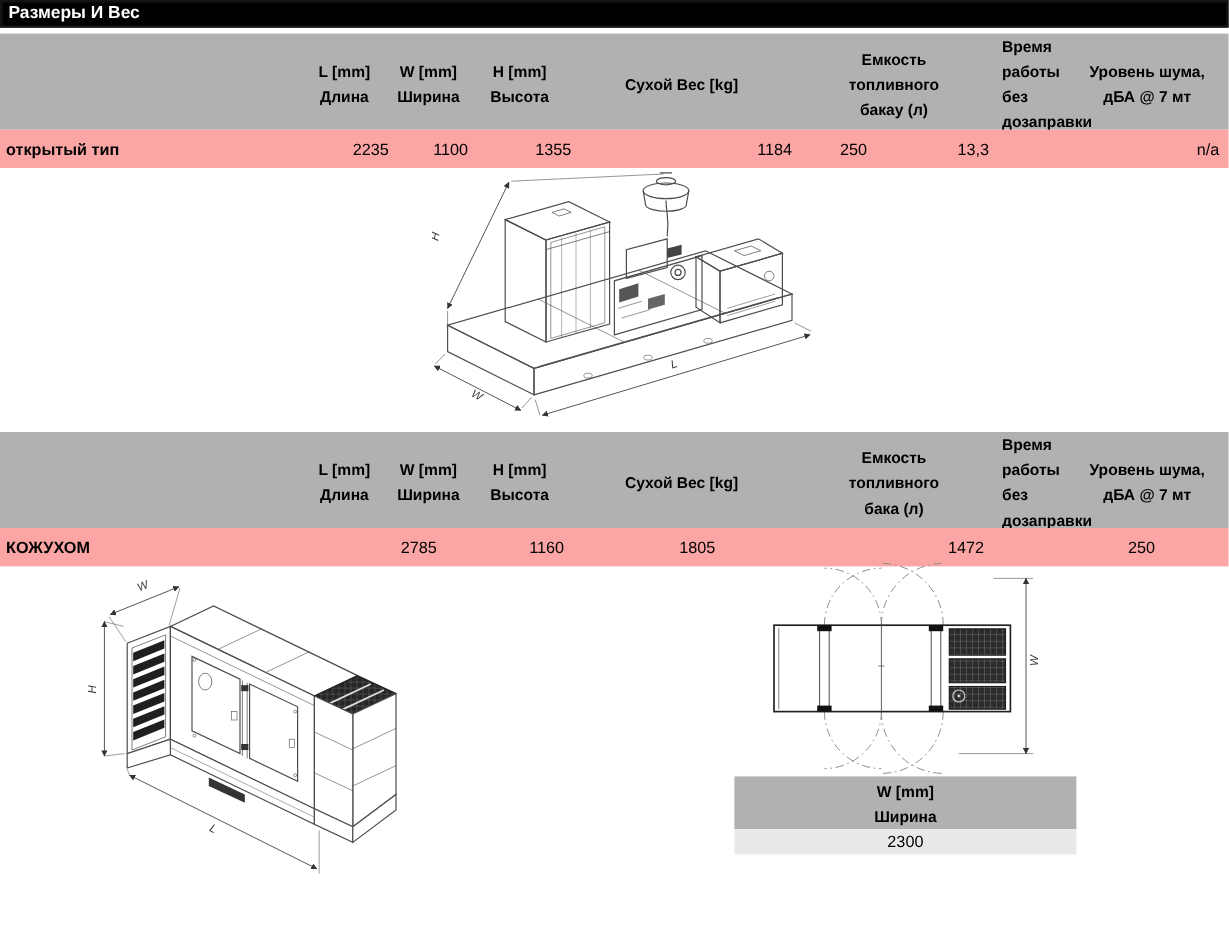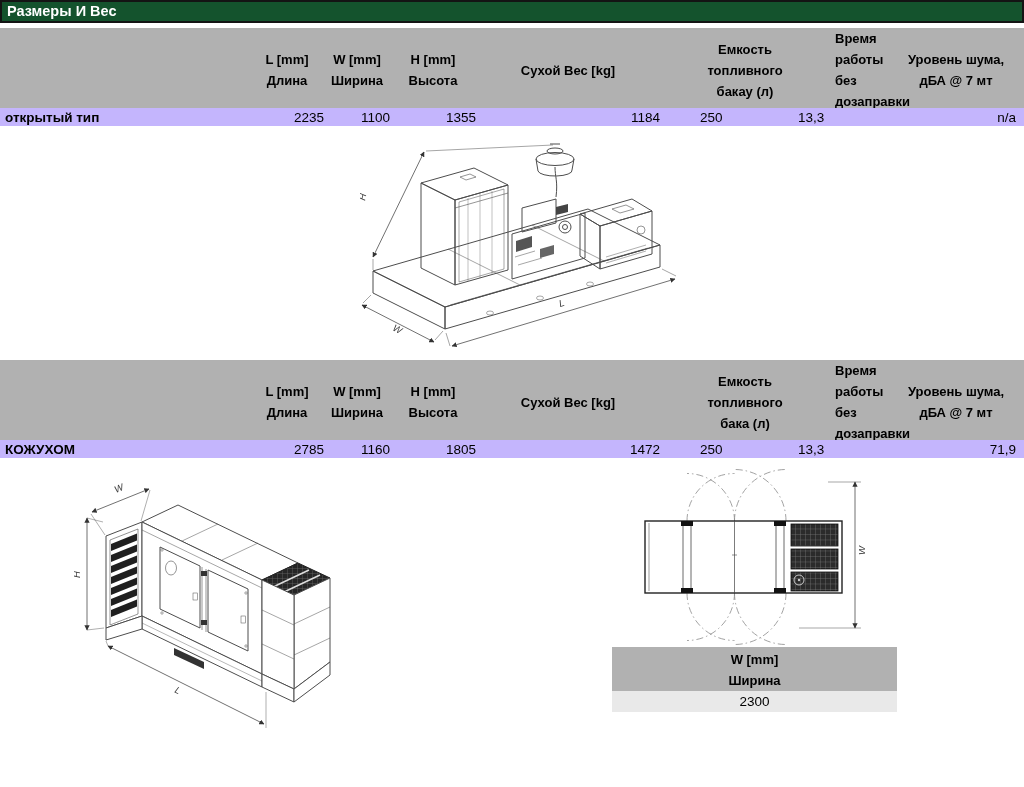--- a/index.html
+++ b/index.html
@@ -1,33 +1,33 @@
 <!DOCTYPE html>
 <html><head>
 <meta charset="utf-8">
 <style>
   html,body{margin:0;padding:0;background:#fff;}
   .page{position:relative;width:1024px;height:787px;background:#ffffff;
         font-family:"Liberation Sans",sans-serif;color:#000;overflow:hidden;}
   .abs{position:absolute;}
 
   
-  .titlebar{left:0;top:0;width:1024px;height:23px;background:#14532d;
+  .titlebar{left:0;top:0;width:1024px;height:23px;background:#000000;
             border:2px solid #141414;box-sizing:border-box;color:#fff;
             font-weight:700;font-size:14.5px;line-height:18px;padding-left:5px;}
 
   
   .dims-grid{display:grid;grid-template-columns:250px 74px 66px 86px 184px 30px 100px 98px 136px;
              width:1024px;box-sizing:border-box;}
   .ghead{background:#B1B1B1;height:80px;align-items:center;}
   .hcell{font-weight:700;font-size:13px;line-height:21px;text-align:center;}
   .hcell span{display:block;}
   .hcell.al{text-align:center;padding-left:10px;}
   .hcell.al2{text-align:left;padding-left:8px;margin-left:37px;}
-  .grow{background:#c4b5fd;height:18px;align-items:center;font-size:13.5px;}
+  .grow{background:#fca5a5;height:32px;align-items:center;font-size:13.5px;}
   .rlabel{font-weight:700;padding-left:5px;font-size:13.5px;}
   .dval{text-align:right;}
   .dval.left{text-align:left;padding-left:10px;}
   .dval.left2{text-align:left;padding-left:8px;}
   .dval.right{text-align:right;padding-right:8px;}
 
   
   .door-head{left:612px;top:647px;width:285px;height:44px;background:#B1B1B1;
              text-align:center;font-weight:700;font-size:13px;line-height:21px;padding-top:2px;box-sizing:border-box;}
   .door-head span{display:block;}
@@ -192,21 +192,21 @@
       <span>Время</span>
       <span>работы без</span>
       <span>дозаправки</span>
     </div>
     <div class="hcell">
       <span>Уровень шума,</span>
       <span>дБА @ 7 мт</span>
     </div>
   </div>
 
-  <div class="abs dims-grid grow" style="left:0;top:440px;">
+  <div class="abs dims-grid grow" style="left:0;top:440px;gap:40px;">
     <div class="rlabel">КОЖУХОМ</div>
     <div class="dval">2785</div>
     <div class="dval">1160</div>
     <div class="dval">1805</div>
     <div class="dval">1472</div>
     <div></div>
     <div class="dval left">250</div>
     <div class="dval left2">13,3</div>
     <div class="dval right">71,9</div>
   </div>

